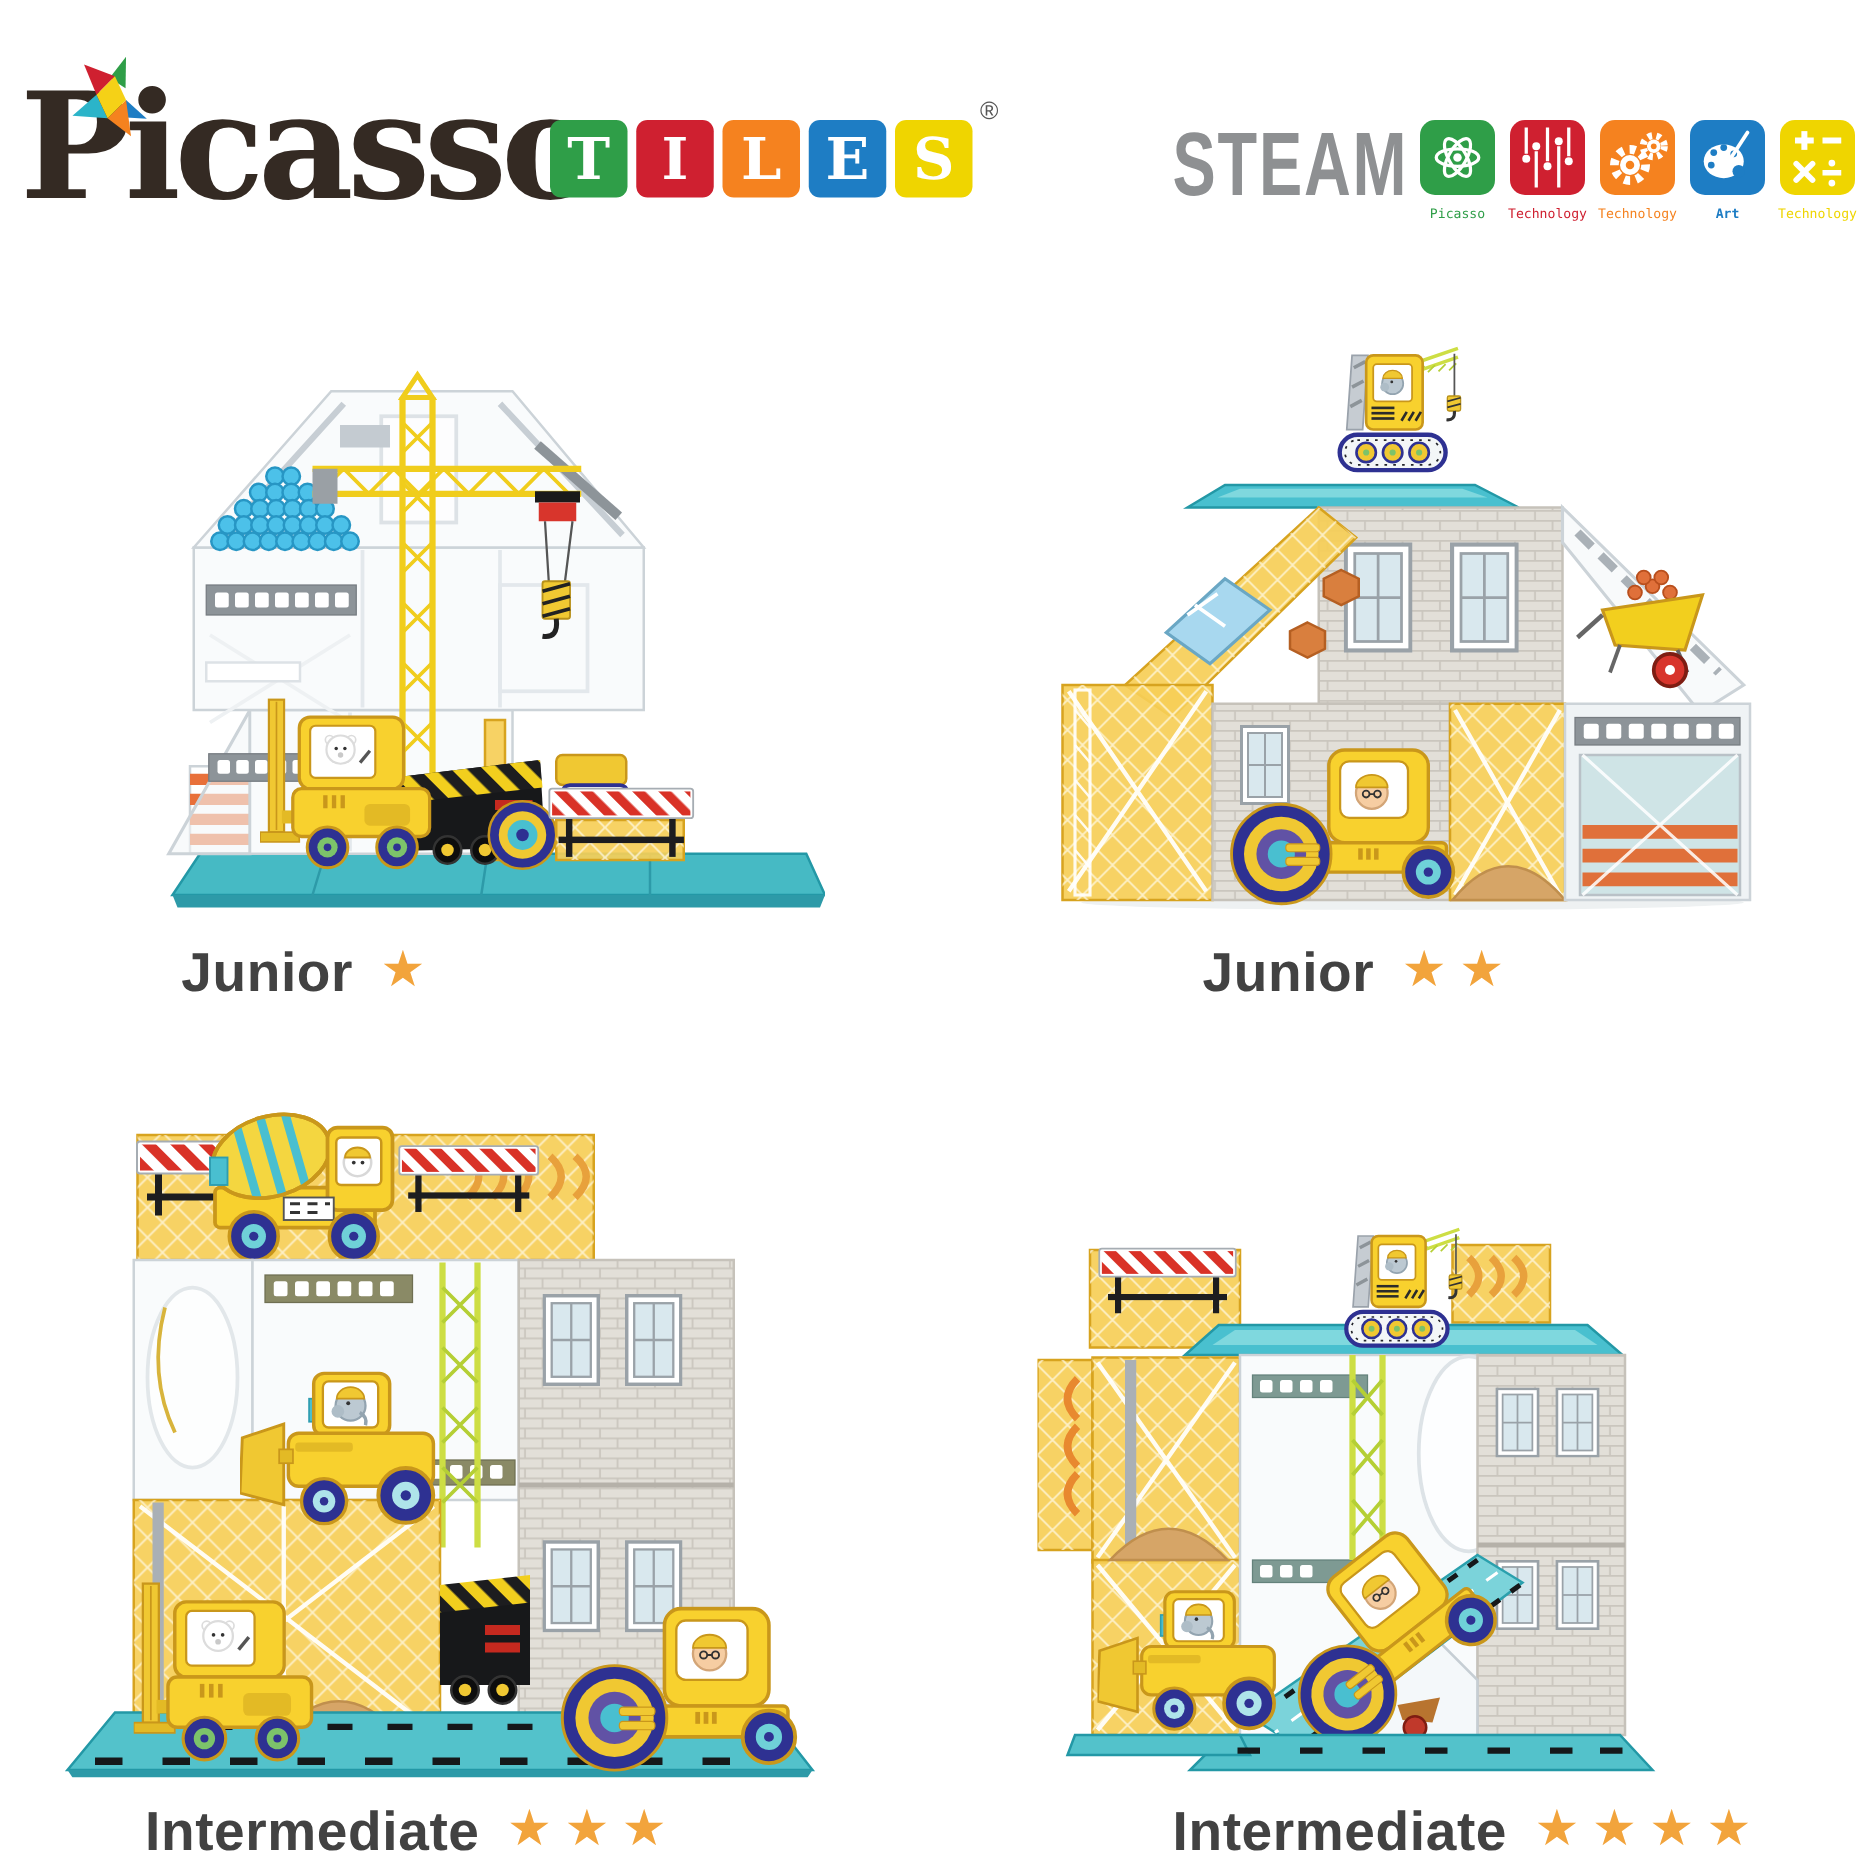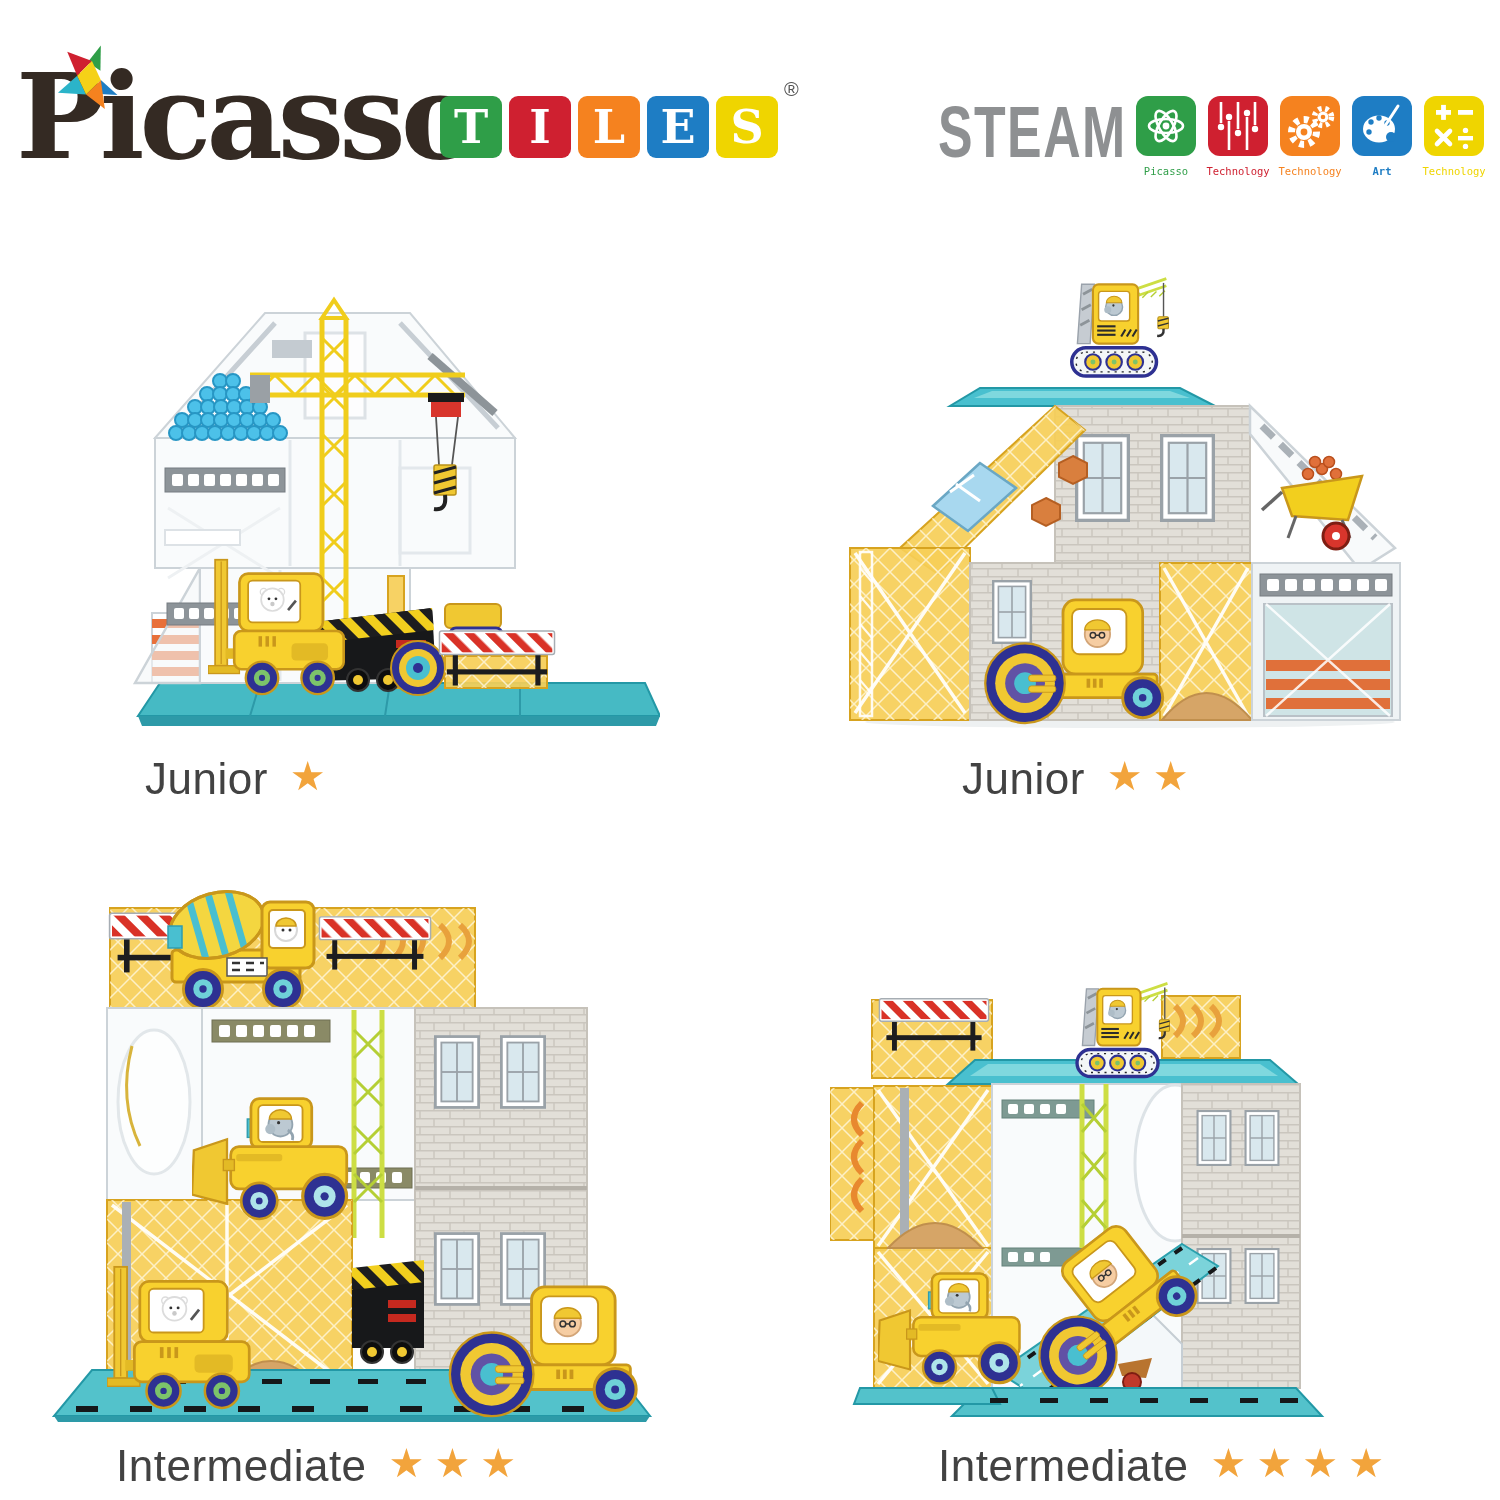--- a/index.html
+++ b/index.html
@@ -19,21 +19,21 @@
   .steam-title{display:inline-block;transform:scaleX(0.72);transform-origin:left top;
                font-weight:bold;font-size:72px;line-height:1;letter-spacing:2px;margin-top:6px;}
   .steam-items{position:absolute;left:198px;top:6px;display:flex;gap:12px;}
   .sitem{width:60px;display:flex;flex-direction:column;align-items:center;}
   .sticon{width:60px;height:60px;border-radius:12px;}
   .slabel{margin-top:9px;font-family:"DejaVu Sans Mono","Liberation Mono",monospace;
           font-size:10.5px;white-space:nowrap;}
   
   .fig{position:absolute;}
   .fig svg{display:block;}
-  .caption{position:absolute;display:flex;align-items:center;font-weight:400;
+  .caption{position:absolute;display:flex;align-items:center;font-weight:700;
            font-size:44px;color:#424242;letter-spacing:0.5px;}
   .caption .stars{margin-left:22px;font-size:40px;letter-spacing:10px;
                   font-family:"DejaVu Sans",sans-serif;padding-bottom:5px;}
   
   .tileF{fill:#f9fbfc;stroke:#ccd3d8;stroke-width:2;}
   .amberF{fill:#f6ce57;fill-opacity:.92;stroke:#d7a31f;stroke-width:2;}
   .beamG{fill:#8d9499;stroke:#767c81;stroke-width:1;}
   .slot{fill:#ffffff;}
   .whX{stroke:rgba(255,255,255,.92);stroke-width:3.5;}
 </style>

